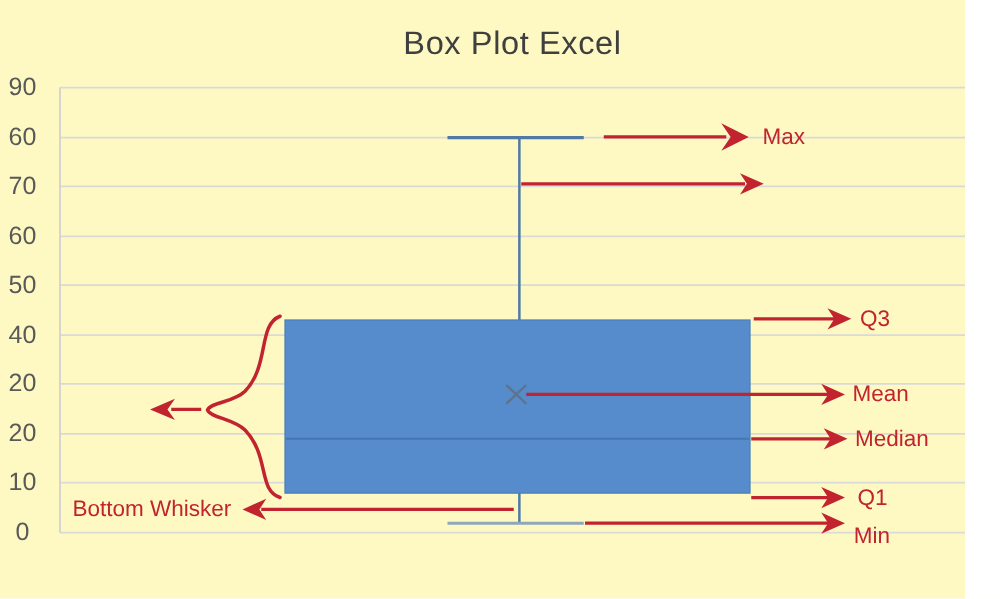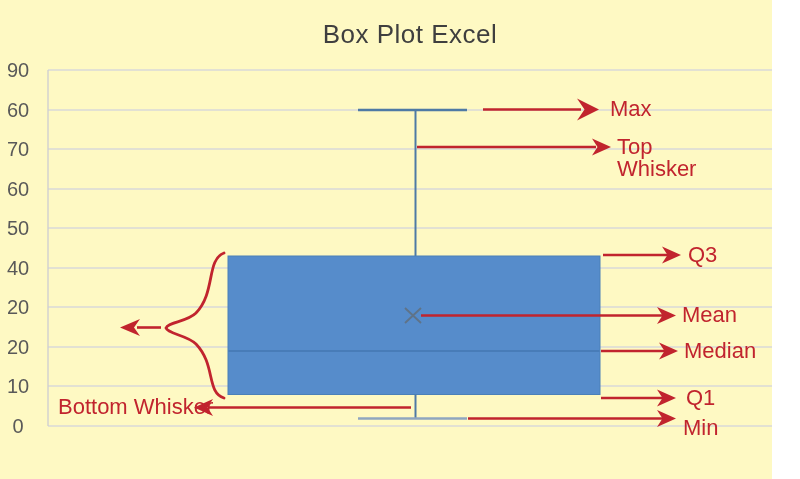--- a/index.html
+++ b/index.html
@@ -10,21 +10,21 @@
   .title{
     position:absolute;left:20px;top:19px;width:780px;text-align:center;
     font-size:26px;color:#3f3f3f;letter-spacing:0.5px;
   }
   .ytick{
     position:absolute;left:0;width:36px;text-align:center;
     font-size:20px;line-height:24px;color:#595959;
   }
   .plot-svg{position:absolute;left:0;top:0;}
   .rlabel{
-    position:absolute;color:#c1242e;font-size:22px;line-height:22px;
+    position:absolute;color:#c1242e;font-size:18px;line-height:22px;
   }
   .rlabel.wrap2{width:72px;}
   .rlabel.wrap3{width:86px;line-height:26px;}
   .nowrap{white-space:nowrap;}
 </style>
 </head>
 <body>
 
 <div class="canvas">
 
@@ -95,21 +95,20 @@
       <line x1="411" y1="407.5" x2="209" y2="407.5"></line>
       <polygon stroke="none" points="194,407.5 213,399 207.5,407.5 213,416"></polygon>
 
       <path fill="none" stroke-width="2.8" stroke-linecap="round" d="M224 253 C206 260 216 292 196 313 C187 322 168 322 166 328 C168 334 187 335 196 344 C216 365 206 392 224 398"></path>
       <line x1="161" y1="327.5" x2="137" y2="327.5"></line>
       <polygon stroke="none" points="120,327.5 140,319 134,327.5 140,336"></polygon>
     </g>
   </svg>
 
   <div class="rlabel" style="left:610px;top:98px">Max</div>
-  <div class="rlabel wrap2" style="left:617px;top:136px">Top Whisker</div>
   <div class="rlabel" style="left:688px;top:244px">Q3</div>
   <div class="rlabel" style="left:682px;top:304px">Mean</div>
   <div class="rlabel" style="left:684px;top:340px">Median</div>
   <div class="rlabel" style="left:686px;top:387px">Q1</div>
   <div class="rlabel" style="left:683px;top:417px">Min</div>
   <div class="rlabel nowrap" style="left:58px;top:396px">Bottom Whisker</div>
 
 </div>
 
 </body></html>

